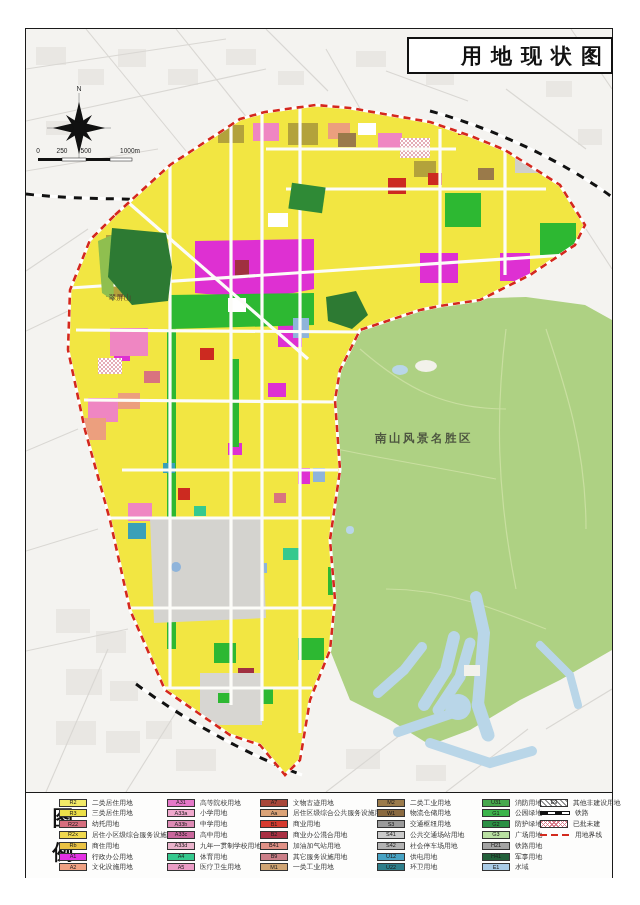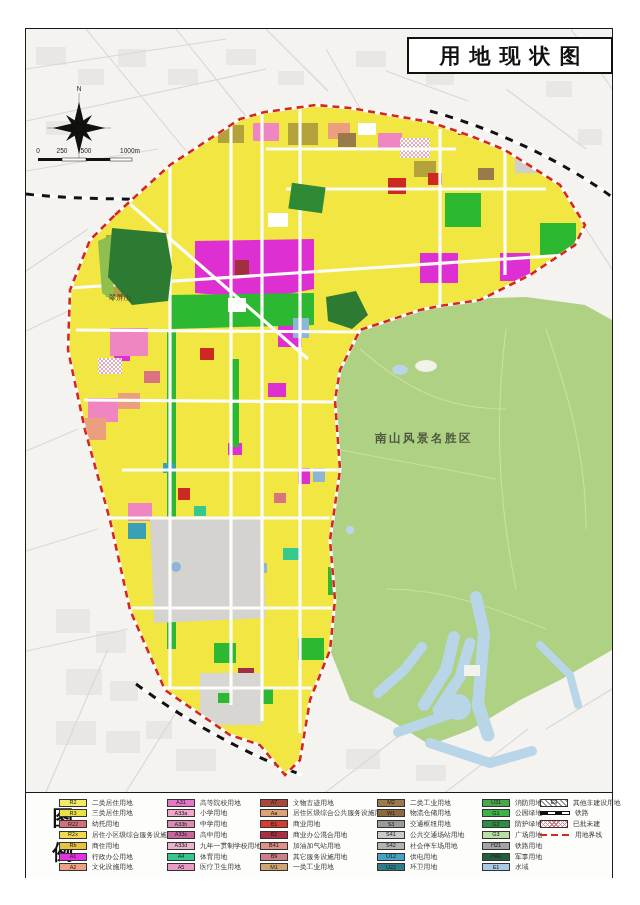--- a/index.html
+++ b/index.html
@@ -2,21 +2,21 @@
 <html><head>
 <meta charset="utf-8">
 <style>
   html,body{margin:0;padding:0;}
   body{width:640px;height:905px;background:#ffffff;position:relative;overflow:hidden;
        font-family:"Liberation Sans",sans-serif;}
   .sheet{position:absolute;left:25px;top:28px;width:586px;height:848px;
          border:1.5px solid #1a1a1a;background:#f4f3f0;}
   .map-wrap{position:absolute;left:0;top:0;width:586px;height:763px;overflow:hidden;background:#f4f3f0;}
   .titlebox{position:absolute;left:381px;top:8px;width:202px;height:33px;background:#ffffff;
-            border:2px solid #111;display:flex;align-items:center;justify-content:center;z-index:5;}
+            border:2px solid #111;display:flex;align-items:center;justify-content:flex-end;z-index:5;}
   .titlebox span{font-size:21px;font-weight:bold;letter-spacing:9px;color:#111;padding-left:9px;}
   .legend{position:absolute;left:0;top:763px;width:586px;height:85px;border-top:1.5px solid #1a1a1a;
           background:#fdfdfc;}
   .legend-heading{position:absolute;left:24px;top:8px;width:26px;color:#111;
                   font-weight:bold;font-size:21px;line-height:34px;text-align:center;}
   .lrow{position:absolute;display:flex;align-items:center;height:9px;}
   .sw{width:28px;height:8px;border:0.5px solid #333;box-sizing:border-box;display:flex;
       align-items:center;justify-content:center;flex:none;}
   .sw b{font-size:5.5px;font-weight:normal;color:#1a1a1a;line-height:7px;white-space:nowrap;}
   .ltext{font-size:6.8px;color:#333;margin-left:5px;white-space:nowrap;}

